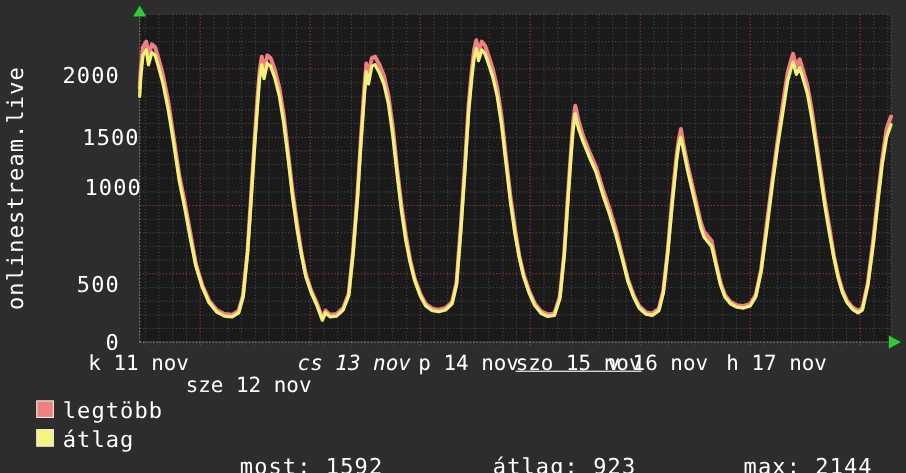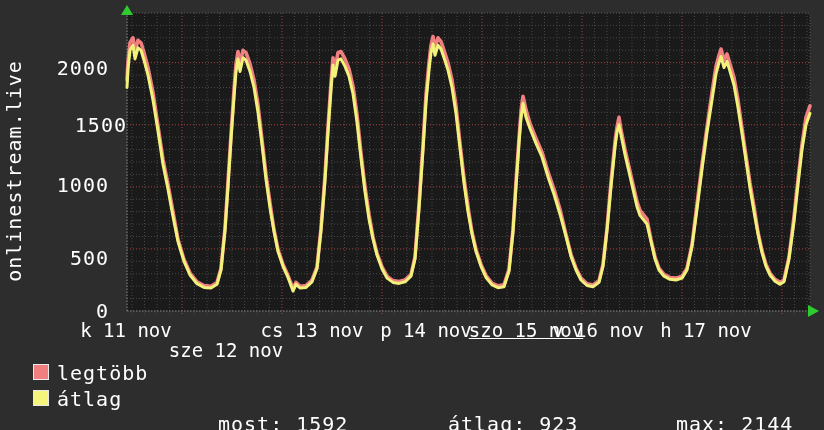--- a/index.html
+++ b/index.html
@@ -146,23 +146,23 @@
   <div class="legend-row" style="top:389px;">
     <span class="swatch" id="swatch-avg" style="background: rgb(245, 245, 125);"></span>
     <span class="legend-label">átlag</span>
   </div>
   <div class="stat" style="left:218px;">most: 1592</div>
   <div class="stat" style="left:448px;">átlag: 923</div>
   <div class="stat" style="left:676px;">max: 2144</div>
 
 <div class="ylabel" style="top: 300px;">0</div>
     <div class="ylabel" style="top: 247px;">500</div>
-    <div class="ylabel" style="top: 174px;">1000</div>
+    <div class="ylabel" style="top: 159px; padding-left: 20px;">1000</div>
     <div class="ylabel" style="top: 113.75px; margin-left: 18px;">1500</div>
     <div class="ylabel" style="top: 57px;">2000</div>
     <div class="xlabel" style="left: 46px;">k 11 nov</div>
     <div class="xlabel" style="left: 146px; margin-top: 20px;">sze 12 nov</div>
-    <div class="xlabel" style="left: 232px;">cs 13 nov</div>
+    <div class="xlabel" style="left: 242px; font-style: italic;">cs 13 nov</div>
     <div class="xlabel" style="left: 346px;">p 14 nov</div>
     <div class="xlabel" style="left: 446px; text-decoration: underline;">szo 15 nov</div>
     <div class="xlabel" style="left: 518px;">v 16 nov</div>
     <div class="xlabel" style="left: 626px;">h 17 nov</div>
   </div>
 
 </body></html>

